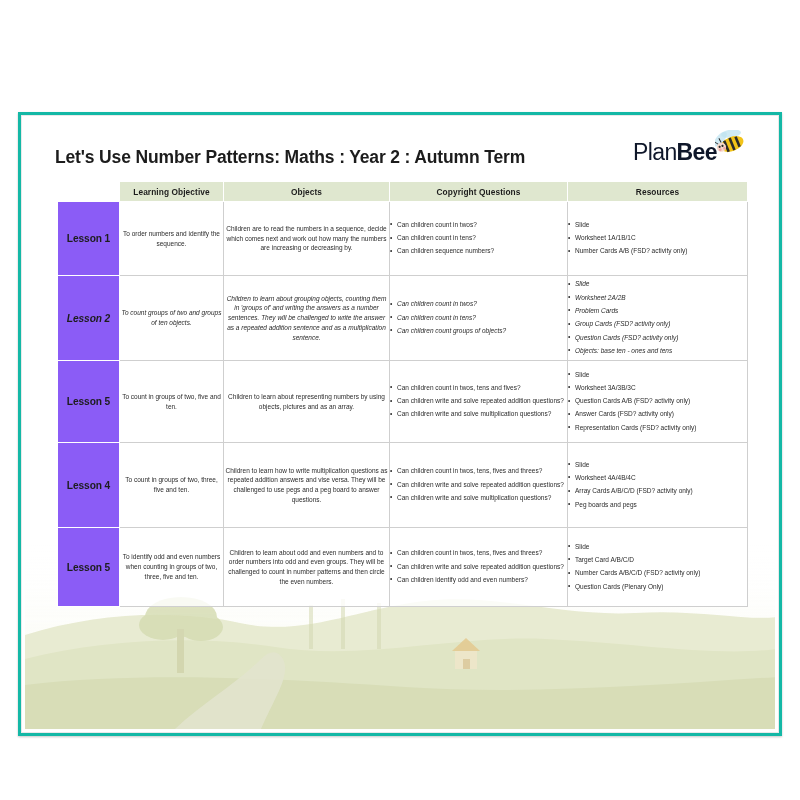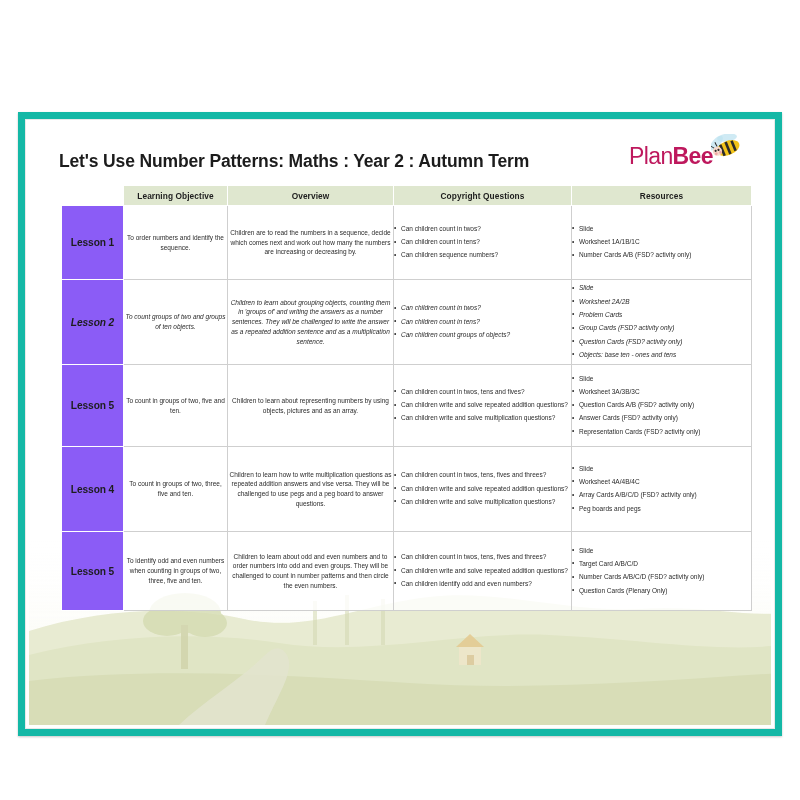--- a/index.html
+++ b/index.html
@@ -20,21 +20,21 @@
   }
 
   
   .page-frame {
     position: absolute;
     left: 18px;
     top: 112px;
     width: 764px;
     height: 624px;
     background: #ffffff;
-    border: 7px solid #14b8a6;
+    border: 3px solid #14b8a6;
     box-shadow: 0 1px 2px rgba(0,0,0,0.22);
     box-sizing: border-box;
     overflow: hidden;
   }
   .page-frame::before {
     content: "";
     position: absolute;
     inset: 0;
     border: 1px solid #e9e9e9;
     pointer-events: none;
@@ -73,21 +73,21 @@
   
   .logo {
     position: absolute;
     right: 26px;
     top: 22px;
     display: flex;
     align-items: flex-start;
   }
   .logo-text {
     font-size: 23px;
-    color: #be185d;
+    color: #0f172a;
     letter-spacing: -0.6px;
     line-height: 1;
   }
   .logo-text .plan { font-weight: normal; }
   .logo-text .bee  { font-weight: bold; }
   .logo-bee {
     margin-left: -2px;
     margin-top: -11px;
   }
 
@@ -287,21 +287,21 @@
           <col class="col-lesson">
             <col class="col-lo">
             <col class="col-ov">
             <col class="col-aq">
             <col class="col-res">
         </colgroup>
         <thead>
           <tr>
             <th class="hdr-spacer"></th>
             <th class="hdr">Learning Objective</th>
-            <th class="hdr">Overview</th>
+            <th class="hdr">Objects</th>
             <th class="hdr">Copyright Questions</th>
             <th class="hdr">Resources</th>
           </tr>
         </thead>
         <tbody>
           <tr class="r1">
             <td class="lesson-cell">Lesson 1</td>
             <td class="cell cell-center">To order numbers and identify the sequence.</td>
             <td class="cell cell-center">Children are to read the numbers in a sequence, decide which comes next and work out how many the numbers are increasing or decreasing by.</td>
             <td class="cell cell-list">

